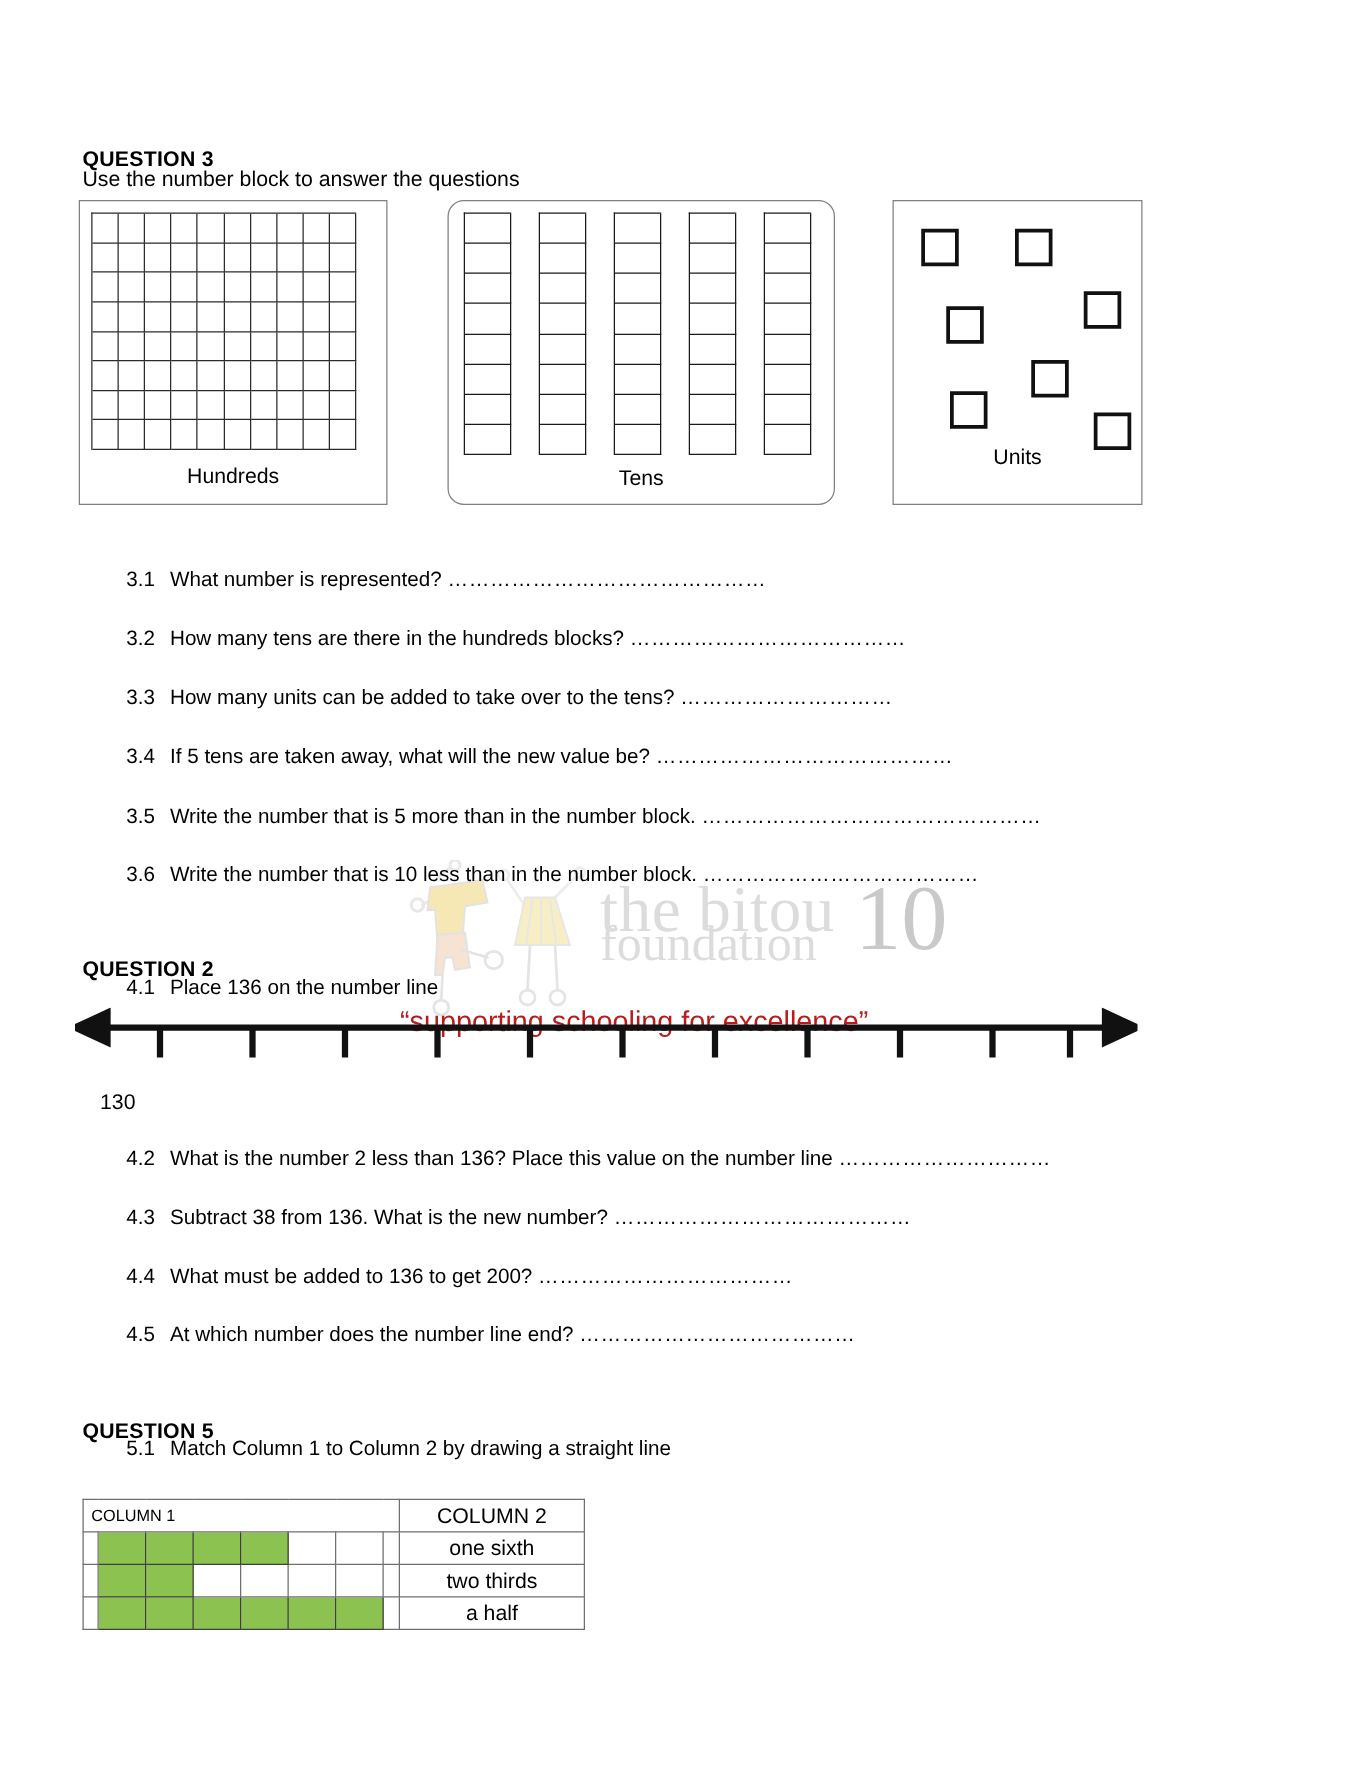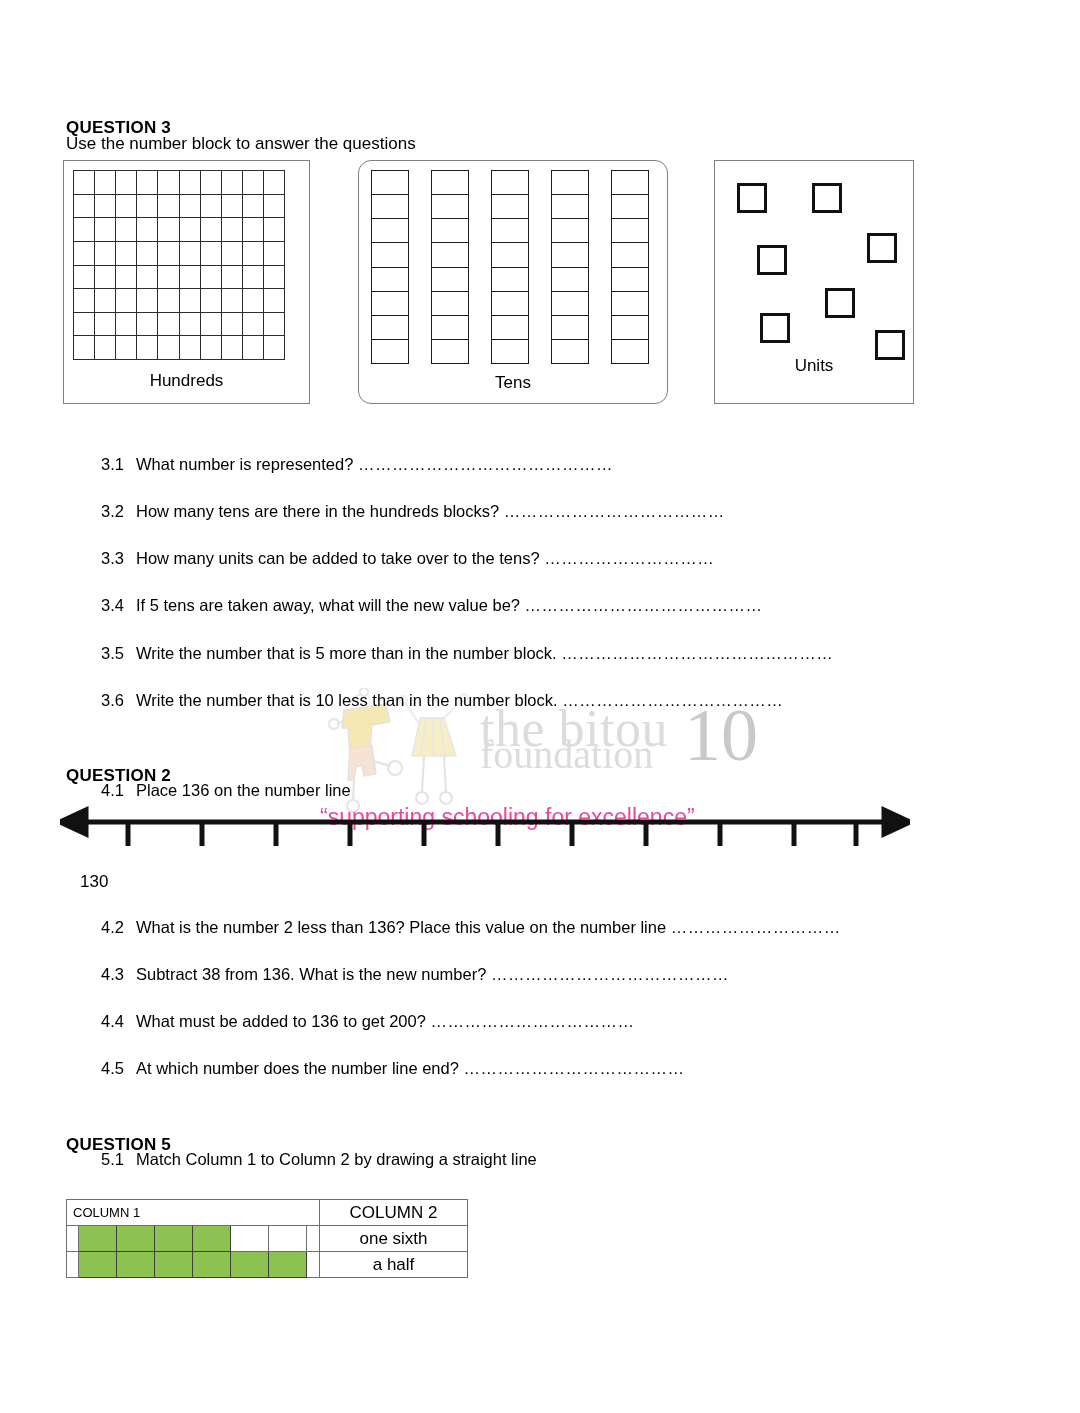--- a/index.html
+++ b/index.html
@@ -62,21 +62,21 @@
     font-weight: normal;
     color: #c9c9c9;
     line-height: 1;
   }
   .wm-tag {
     position: absolute;
     left: 10px;
     top: 114px;
     font-family: "Liberation Sans", sans-serif;
     font-size: 23px;
-    color: #ec4899;
+    color: #b91c1c;
     white-space: nowrap;
   }
   .wm-figs { position: absolute; left: 10px; top: -2px; }
 
   
   .qhead {
     position: absolute;
     font-size: 17px;
     font-weight: bold;
     letter-spacing: 0.2px;
@@ -514,20 +514,31 @@
         <td class="frac-cell filled"></td>
         <td class="frac-cell filled"></td>
         <td class="frac-cell filled"></td>
         <td class="frac-cell filled"></td>
         <td class="frac-cell"></td>
         <td class="frac-cell"></td>
         <td class="gap-cell"></td>
         <td class="col2-cell">one sixth</td>
       </tr>
 
+      <tr>
+        <td class="edge-cell"></td>
+        <td class="frac-cell filled"></td>
+        <td class="frac-cell filled"></td>
+        <td class="frac-cell"></td>
+        <td class="frac-cell"></td>
+        <td class="frac-cell"></td>
+        <td class="frac-cell"></td>
+        <td class="gap-cell"></td>
+        <td class="col2-cell">two thirds</td>
+      </tr>
 
       <tr>
         <td class="edge-cell"></td>
         <td class="frac-cell filled"></td>
         <td class="frac-cell filled"></td>
         <td class="frac-cell filled"></td>
         <td class="frac-cell filled"></td>
         <td class="frac-cell filled"></td>
         <td class="frac-cell filled"></td>
         <td class="gap-cell"></td>

